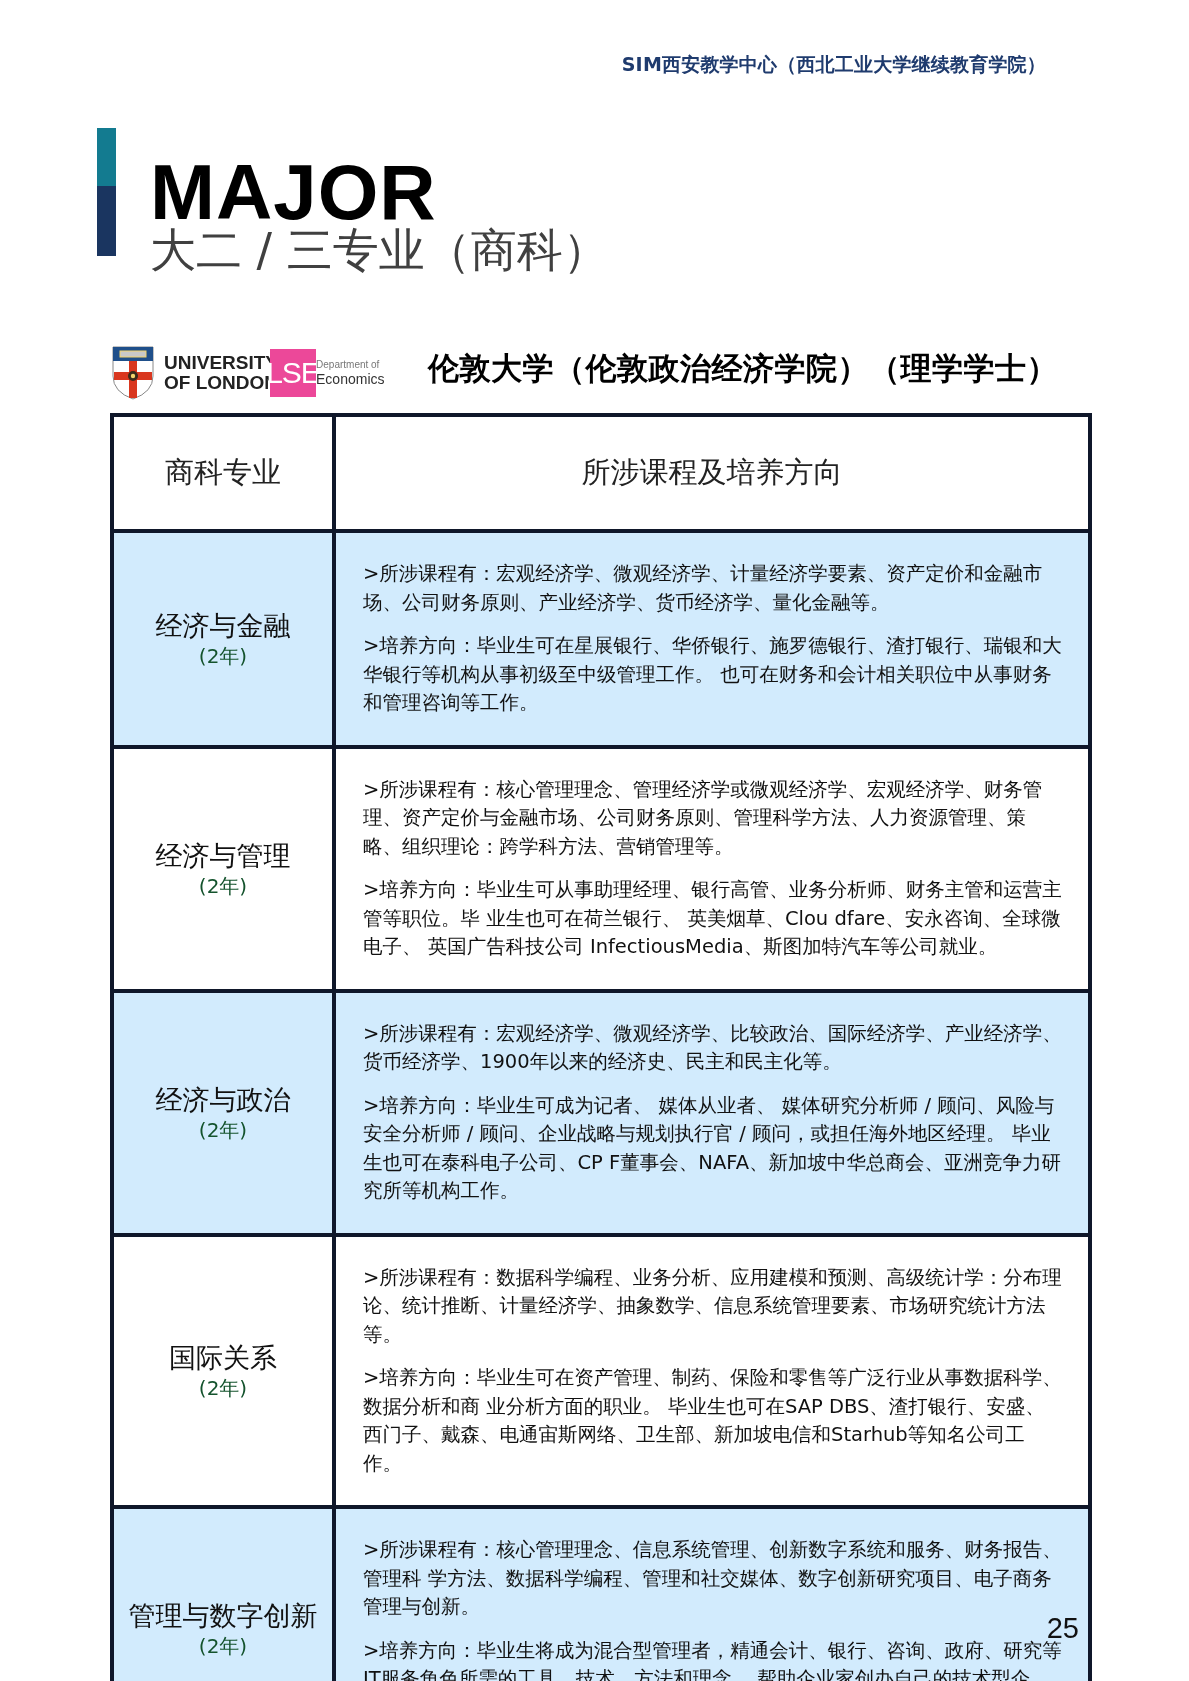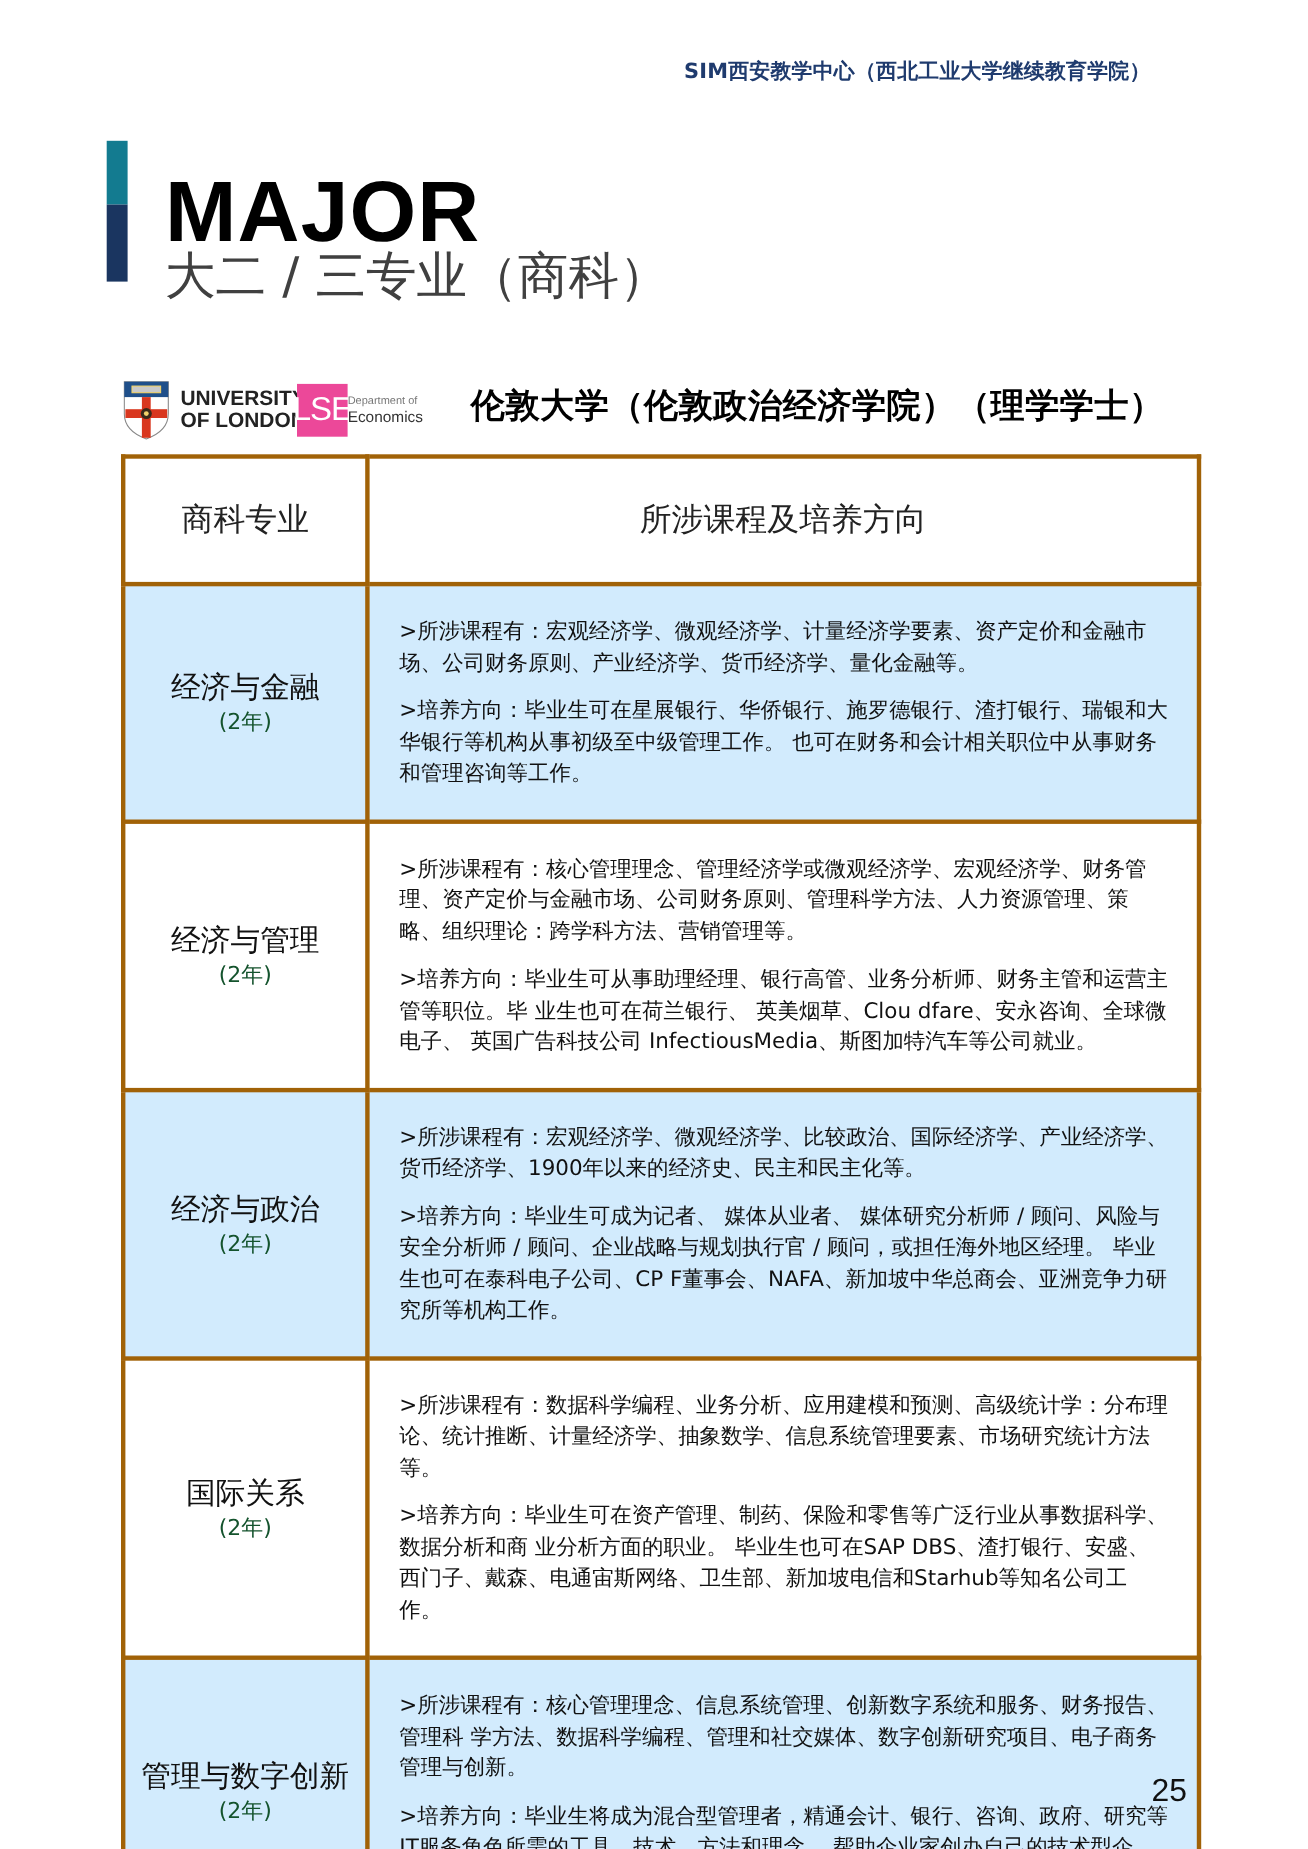--- a/index.html
+++ b/index.html
@@ -21,21 +21,21 @@
   .lse-box { width: 46px; height: 48px; background: #ec4899; color: #fff; display: flex; align-items: center;
              justify-content: center; font-family: "Liberation Sans", sans-serif; font-size: 30px;
              letter-spacing: -1px; margin-left: -8px; }
   .dept-text { margin-left: 0; font-family: Liberation Sans, sans-serif; color: #333; }
   .dept-text .s { font-size: 10px; color: #777; line-height: 12px; }
   .dept-text .b { font-size: 14px; line-height: 16px; }
   .uni-title { position: absolute; left: 428px; top: 348px; font-size: 31px; font-weight: bold; color: #000;
                letter-spacing: 0.5px; }
   table.majors { position: absolute; left: 110px; top: 413px; width: 982px; border-collapse: collapse;
                  border: 4px solid #4a4a4a; table-layout: fixed; }
-  table.majors td, table.majors th { border: 4px solid #a16207; padding: 0; }
+  table.majors td, table.majors th { border: 4px solid #0f172a; padding: 0; }
   th { font-weight: normal; background: #fff; height: 112px; font-size: 29px; color: #222; }
   th.c1 { width: 218px; }
   tr.blue td { background: #d2ebfd; }
   tr.white td { background: #ffffff; }
   td.name { text-align: center; vertical-align: middle; }
   td.name .n { font-size: 27px; color: #111; line-height: 34px; }
   td.name .y { font-size: 20px; color: #14532d; line-height: 26px; }
   td.desc { padding: 12px 10px 12px 12px !important; font-size: 19.5px; line-height: 28.5px; color: #111;
             vertical-align: middle; }
   td.desc p { margin: 15px; }

